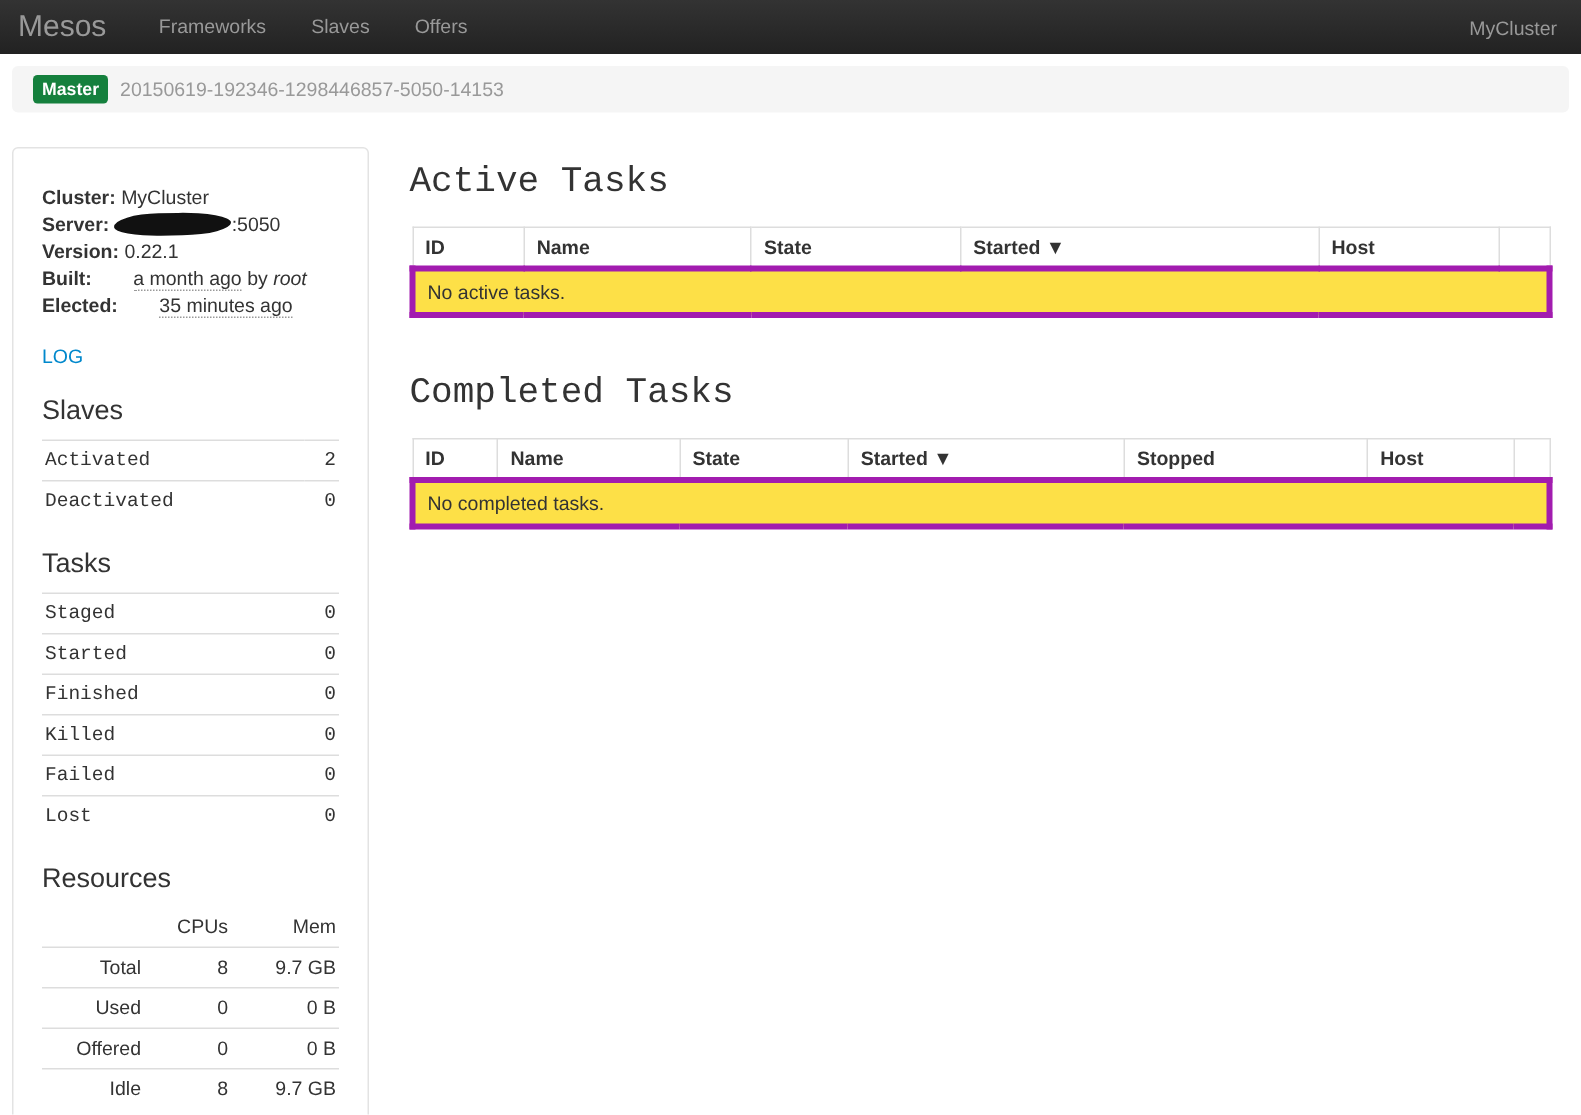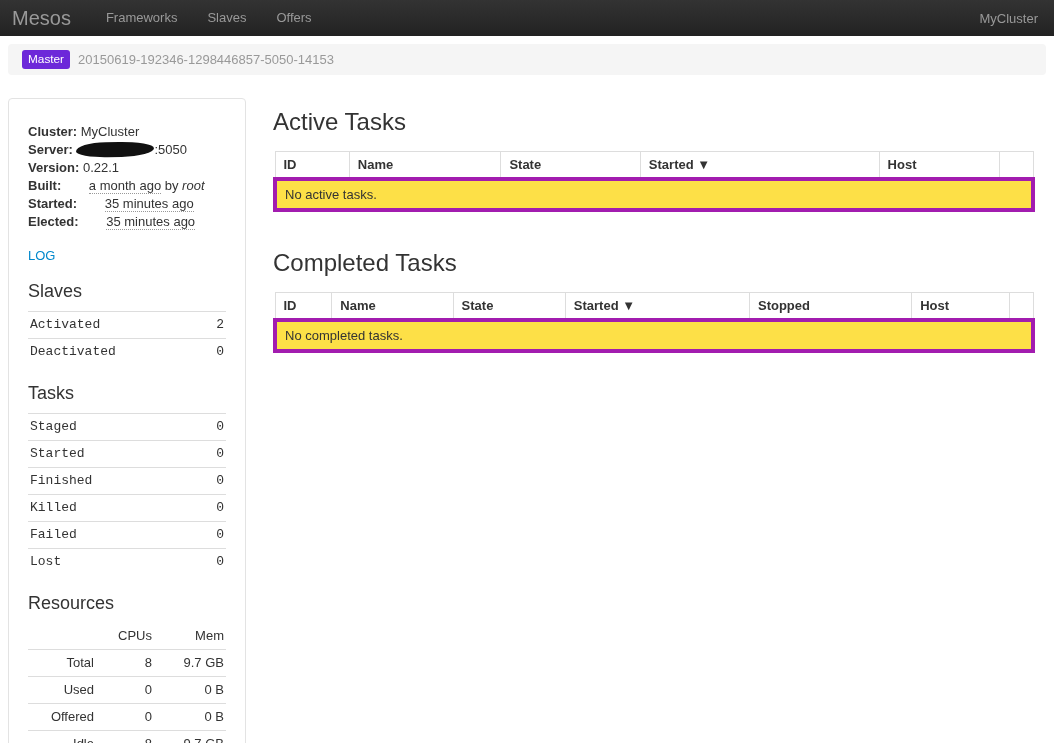--- a/index.html
+++ b/index.html
@@ -46,24 +46,24 @@
   .breadcrumb {
     margin: 8px 8px 23px 8px;
     background: #f5f5f5;
     border-radius: 4px;
     padding: 6px 14px;
     display: flex;
     align-items: center;
     gap: 8px;
   }
   .badge-master {
-    background: #6d28d9;
+    background: #15803d;
     color: #fff;
     font-size: 11.8px;
-    font-weight: normal;
+    font-weight: bold;
     padding: 2px 6px 3px;
     border-radius: 3px;
     line-height: 14px;
   }
   .breadcrumb .crumb-id { color: #999; font-size: 13px; }
 
   
   .content-row {
     display: flex;
     padding: 0 19px 0 8px;
@@ -140,20 +140,21 @@
   .res-table td.num, .res-table th.num { text-align: right; }
 
   
   .main { flex: 1 1 auto; min-width: 0; }
   .section-title {
     font-size: 24px;
     font-weight: normal;
     color: #333;
     margin: 9px 0 14px 0;
     line-height: 30px;
+    font-family: Liberation Mono, monospace;
   }
   .section-title.completed { margin-top: 36px; }
   .task-table {
     width: 100%;
     border-collapse: collapse;
     border: 1px solid #ddd;
   }
   .task-table th {
     border: 1px solid #ddd;
     text-align: left;
@@ -201,24 +202,20 @@
       </div>
       <div>
         <span class="lbl">Version:</span>
         <span>0.22.1</span>
       </div>
       <div>
         <span class="lbl">Built:</span>
         <span class="dotted">a month ago</span>
         <span>by</span>
         <span class="italic">root</span>
-      </div>
-      <div>
-        <span class="lbl">Started:</span>
-        <span class="dotted">35 minutes ago</span>
       </div>
       <div>
         <span class="lbl">Elected:</span>
         <span class="dotted">35 minutes ago</span>
       </div>
     </div>
 
     <a class="log-link">LOG</a>
 
     <h3 class="side-heading">Slaves</h3>

